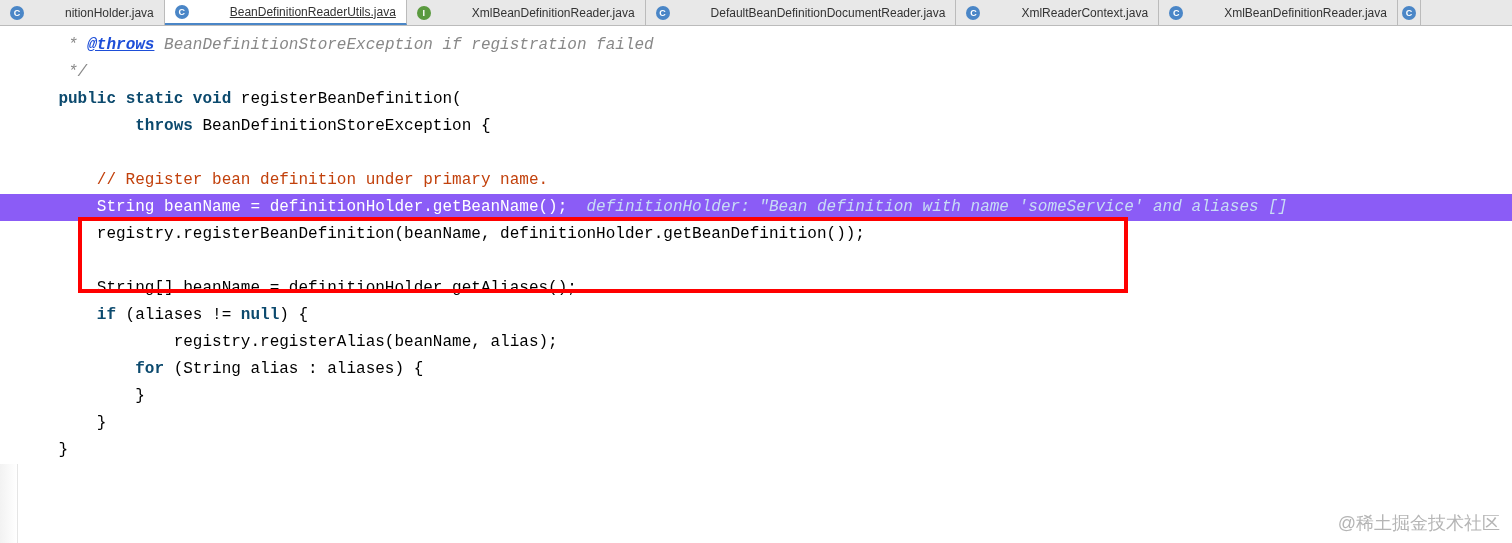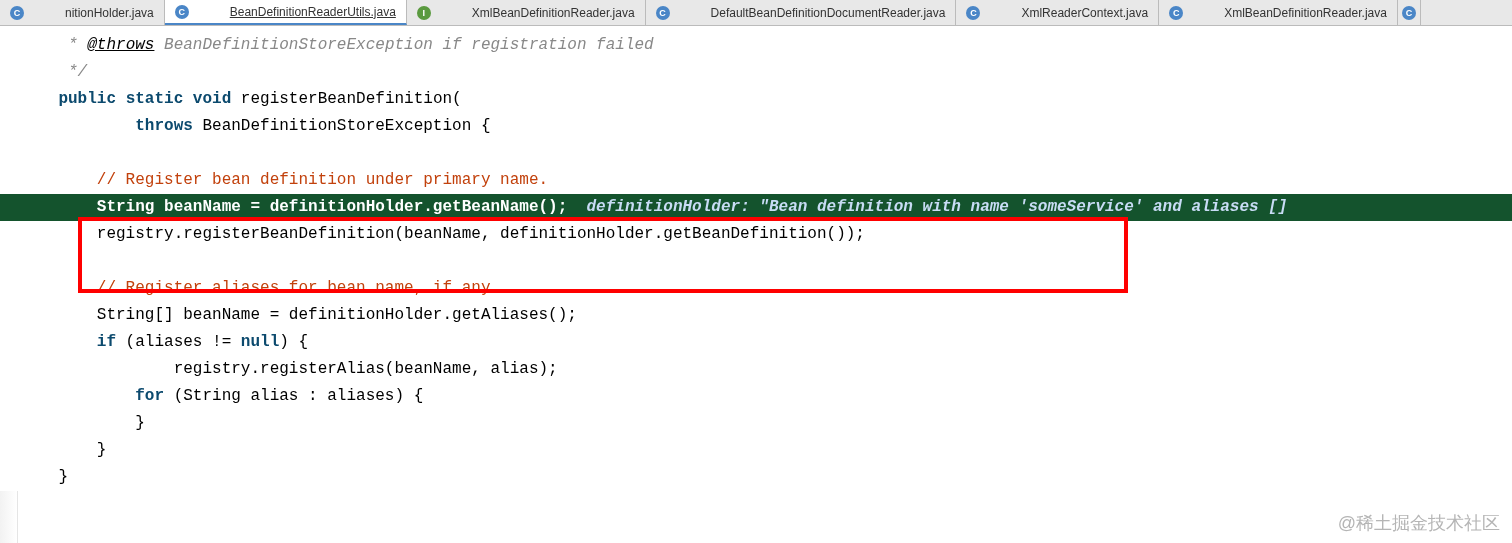--- a/index.html
+++ b/index.html
@@ -61,31 +61,30 @@
       line-height: 27px;
       padding-top: 6px;
     }
     .code-line {
       white-space: pre;
       padding-left: 20px;
       height: 27px;
       position: relative;
     }
     .code-line.highlight-line {
-      background: #14532d;
+      background: #8b5cf6;
       color: #ffffff;
-      font-weight: bold;
     }
     .highlight-line .k, .highlight-line .p, .highlight-line .c, .highlight-line .cm { color: #ffffff; }
     .highlight-line .hint { color: #c8dcf5; font-style: italic; }
     .k { color: #0c4a6e; font-weight: bold; }
     .p { color: #000000; }
     .c { color: #c2410c; }
     .jd { color: #888; font-style: italic; }
-    .jdtag { color: #000000; font-weight: normal; font-style: italic; text-decoration: underline;}
+    .jdtag { color: #1d4ed8; font-weight: bold; font-style: italic; text-decoration: underline;}
     .hint { color: #aaa; font-style: italic; }
     .red-box {
       position: absolute;
       border: 4px solid #ff0000;
       pointer-events: none;
       left: 78px;
       top: 217px;
       width: 1050px;
       height: 76px;
       z-index: 10;
@@ -146,21 +145,20 @@
 <div class="editor">
   <div class="code-line"><span class="jd">    <span> * </span><span class="jdtag">@throws</span><span> BeanDefinitionStoreException </span><span>if registration failed</span></span></div>
   <div class="code-line"><span class="jd">    <span> */</span></span></div>
   <div class="code-line">    <span class="k">public</span> <span class="k">static</span> <span class="k">void</span><span class="p"> registerBeanDefinition(</span></div>
   <div class="code-line">    <span class="p">        </span><span class="k">throws</span><span class="p"> BeanDefinitionStoreException {</span></div>
   <div class="code-line"> </div>
   <div class="code-line">    <span class="c">    // Register bean definition under primary name.</span></div>
   <div class="code-line highlight-line">    <span class="p">    String beanName = definitionHolder.getBeanName();  </span><span class="hint">definitionHolder: "Bean definition with name 'someService' and aliases []</span></div>
   <div class="code-line">    <span class="p">    registry.registerBeanDefinition(beanName, definitionHolder.getBeanDefinition());</span></div>
   <div class="code-line"> </div>
-  <div class="code-line">    <span class="c">    // Register aliases for bean name, if any.</span></div>
   <div class="code-line">    <span class="p">    String[] beanName = definitionHolder.getAliases();</span></div>
   <div class="code-line">    <span class="p">    </span><span class="k">if</span><span class="p"> (aliases != </span><span class="k">null</span><span class="p">) {</span></div>
   <div class="code-line">    <span class="p">            registry.registerAlias(beanName, alias);</span></div>
   <div class="code-line">    <span class="p">        </span><span class="k">for</span><span class="p"> (String alias : aliases) {</span></div>
   <div class="code-line">    <span class="p">        }</span></div>
   <div class="code-line">    <span class="p">    }</span></div>
   <div class="code-line">    <span class="p">}</span></div>
 </div>
 
 <div class="red-box"></div>

